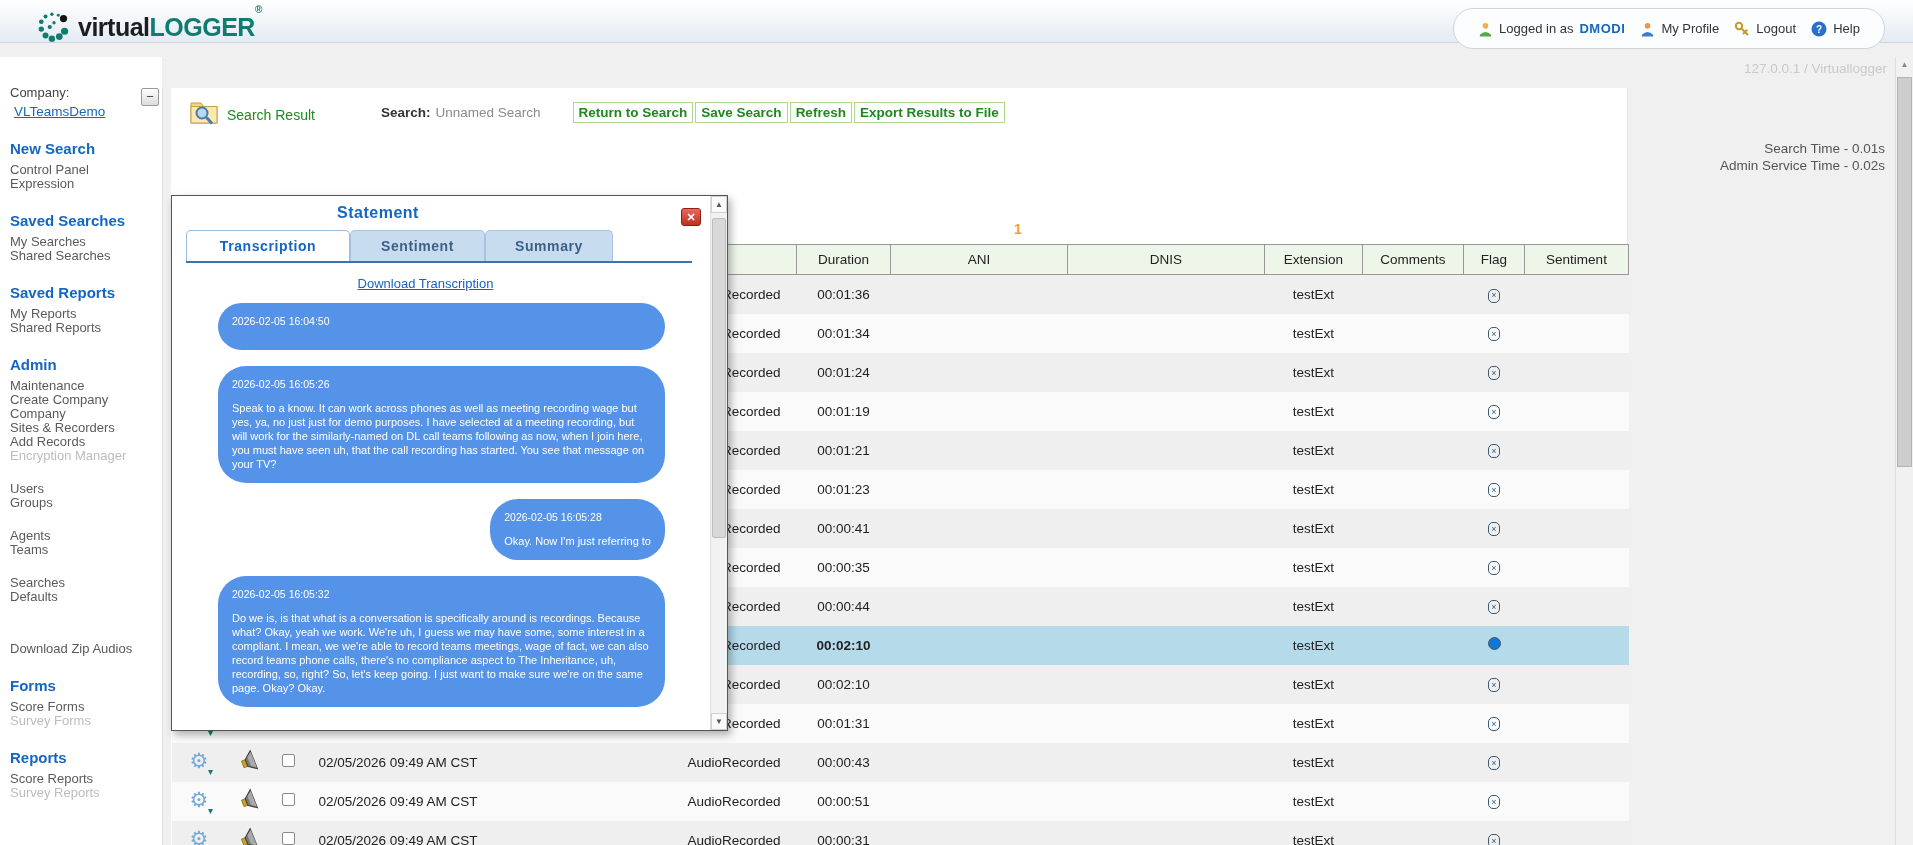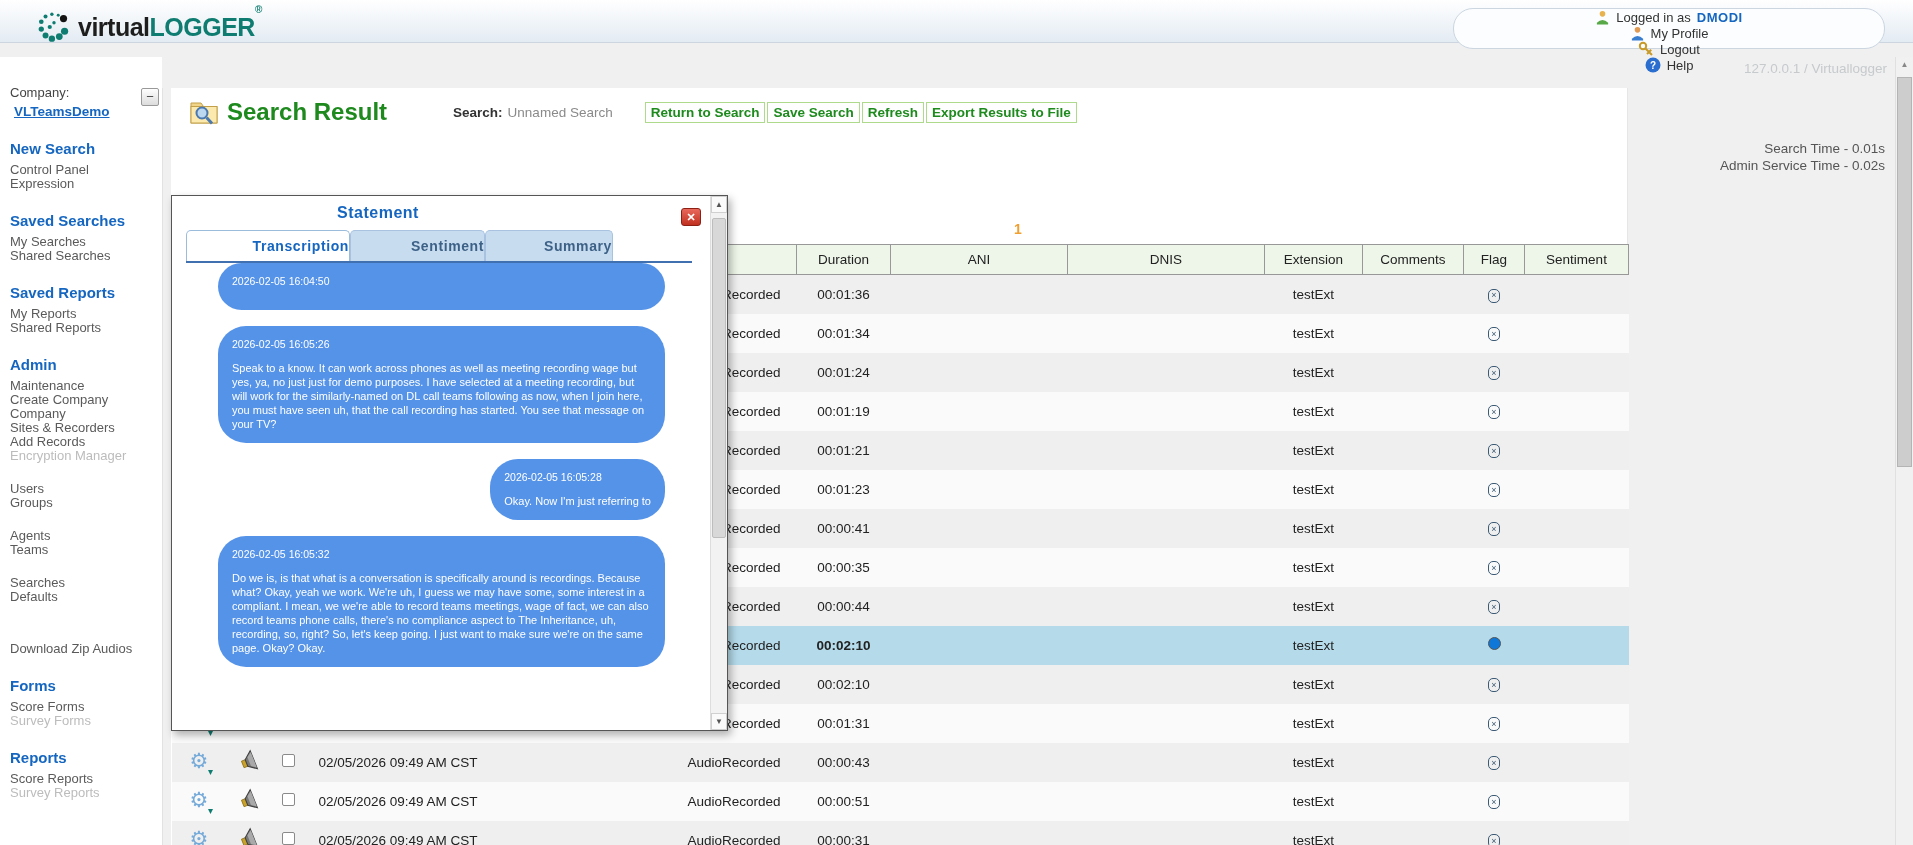--- a/index.html
+++ b/index.html
@@ -9,44 +9,44 @@
 
   
   .topbar { position:absolute; left:0; top:0; width:1913px; height:43px;
     background:linear-gradient(#ffffff, #e3ebf3); border-bottom:1px solid #cdd6e0; z-index:5; }
   .logo { position:absolute; left:36px; top:9px; display:flex; align-items:center; gap:6px; }
   .logo-text { font-size:25px; font-weight:bold; letter-spacing:-0.5px; color:#1d1d1d; }
   .logo-text .suffix { color:#0e7c70; }
   .logo-reg { font-size:10px; color:#0e7c70; vertical-align:top; position:relative; top:-9px; }
   .user-panel { position:absolute; right:28px; top:8px; width:432px; height:41px;
     background:#fbfdfe; border:1px solid #ccd6e1; border-radius:20px;
-    display:flex; align-items:center; justify-content:space-between; padding:0 24px;flex-direction:column; }
+    display:flex; align-items:center; justify-content:space-between; padding:0 24px; }
   .up-item { display:flex; align-items:center; gap:6px; font-size:13px; color:#333; cursor:pointer; }
   .up-item .uname { font-weight:bold; color:#1566c0; letter-spacing:0.5px; }
   .server-info { position:absolute; top:61px; right:26px; font-size:13.5px; color:#c6cacd; z-index:1;text-align:right; }
 
   
   .sidebar { position:absolute; left:0; top:57px; width:162px; bottom:0; background:#ffffff; padding:10px 0 0 10px; z-index:2; }
   .splitter { position:absolute; left:162px; top:88px; width:7px; bottom:0; border-left:1px solid #e2e2e2; }
   .collapse-btn { position:absolute; left:141px; top:88px; width:18px; height:18px; z-index:3;
     background:linear-gradient(#fefefe,#dcdcdc); border:1px solid #999; border-radius:2px;
     font-size:13px; line-height:15px; text-align:center; color:#444; cursor:pointer; }
   .company-label { font-size:13px; color:#444; margin-top:18px; }
-  .company-name { font-size:13.5px; font-weight:bold; color:#1566c0; text-decoration:underline; margin:4px 0 0 4px; cursor:pointer; }
+  .company-name { font-size:13.5px; font-weight:normal; color:#1566c0; text-decoration:underline; margin:4px 0 0 4px; cursor:pointer; }
   .sb-section { margin-top:21px; }
   .sb-section.untitled { margin-top:19px; }
   .sb-section.gap-lg { margin-top:38px; }
   .sb-title { font-size:15px; font-weight:bold; color:#1566c0; margin-bottom:6px; }
   .sb-item { font-size:13px; color:#5a5a5a; margin:0 0; line-height:14px; cursor:pointer; }
   .sb-item.disabled { color:#bcbcbc; cursor:default; }
 
   
   .content { position:absolute; left:171px; top:88px; width:1457px; bottom:0; background:#ffffff; border-right:1px solid #e6e6e6; }
   .toolbar { position:absolute; left:189px; top:98px; display:flex; align-items:center; }
-  .tb-title { font-size:24px; font-weight:bold; color:#1e8a1e; margin-left:8px; }
+  .tb-title { font-size:14px; font-weight:normal; color:#1e8a1e; margin-left:8px;margin-top:6px; }
   .tb-search { margin-left:66px; font-size:13.5px; color:#333; }
   .tb-search .lbl { font-weight:bold; }
   .tb-search .val { color:#8a8a8a; margin-left:5px; }
   .tb-buttons { margin-left:32px; display:flex; gap:2px; }
   .tb-btn { font-family:"Liberation Sans",sans-serif; font-size:13.5px; font-weight:bold; color:#1e8a1e;
     background:#fdfefd; border:1px solid #aeda8c; padding:2px 5px; cursor:pointer; }
   .stats { position:absolute; top:140px; right:28px; text-align:right; font-size:13.5px; color:#555; line-height:17px; z-index:1; }
   .pagination { position:absolute; left:1014px; top:221px; font-size:14px; font-weight:bold; color:#f0a030; cursor:pointer; }
 
   
@@ -70,21 +70,21 @@
 
   
   .modal { position:absolute; left:171px; top:195px; width:557px; height:536px; background:#ffffff;
     border:1px solid #555; box-shadow:3px 4px 8px rgba(0,0,0,0.3); z-index:10; overflow:hidden; }
   .modal-body { position:absolute; left:0; top:0; right:17px; bottom:0; overflow:hidden; padding:8px 0 0 14px; }
   .modal-title { text-align:center; padding-right:140px; font-size:16px; font-weight:bold; color:#1566c0; letter-spacing:0.5px; }
   .modal-close { position:absolute; top:12px; right:26px; width:20px; height:18px; z-index:11;
     background:linear-gradient(#e8695c,#c03020); border:1px solid #8e1f14; border-radius:3px;
     color:#fff; font-size:11px; line-height:16px; text-align:center; font-weight:bold; cursor:pointer; }
   .tabs { display:flex; margin-top:8px; border-bottom:2px solid #4070b0; width:506px; }
-  .tab { height:31px; line-height:30px; text-align:right; font-size:14px; font-weight:bold;
+  .tab { height:31px; line-height:30px; text-align:center; font-size:14px; font-weight:bold;
     border-radius:5px 5px 0 0; cursor:pointer; letter-spacing:0.6px; }
   .tab:nth-child(1){ width:164px; }
   .tab:nth-child(2){ width:135px; }
   .tab:nth-child(3){ width:128px; }
   .tab { background:#c8dcf0; border:1px solid #a8c2e0; border-bottom:none; color:#3d6186; }
   .tab.active { background:#ffffff; border:1px solid #9cbcdc; border-bottom:none; color:#1566c0; }
   .dl-link { display:block; text-align:center; margin:13px 45px 12px 0; font-size:13px; color:#1463c8; text-decoration:underline; cursor:pointer; }
   .messages { padding:0 45px 0 32px; }
   .bubble { background:#5593e8; border-radius:28px; color:#fff; padding:11px 14px 12px 14px;
     margin-bottom:16px; font-size:11px; line-height:14px; }
@@ -645,20 +645,21 @@
   </table>
 
   <div class="modal">
     <div class="modal-body">
       <div class="modal-title">Statement</div>
       <div class="tabs">
           <div class="tab active">Transcription</div>
           <div class="tab">Sentiment</div>
           <div class="tab">Summary</div>
         </div>
+      <span class="dl-link">Download Transcription</span>
       <div class="messages">
           <div class="bubble">
     <span class="b-ts">2026-02-05 16:04:50</span>
   </div>
           <div class="bubble">
     <span class="b-ts">2026-02-05 16:05:26</span>
     <div class="b-text">Speak to a know. It can work across phones as well as meeting recording wage but yes, ya, no just just for demo purposes. I have selected at a meeting recording, but will work for the similarly-named on DL call teams following as now, when I join here, you must have seen uh, that the call recording has started. You see that message on your TV?</div>
   </div>
           <div class="bubble right">
     <span class="b-ts">2026-02-05 16:05:28</span>

